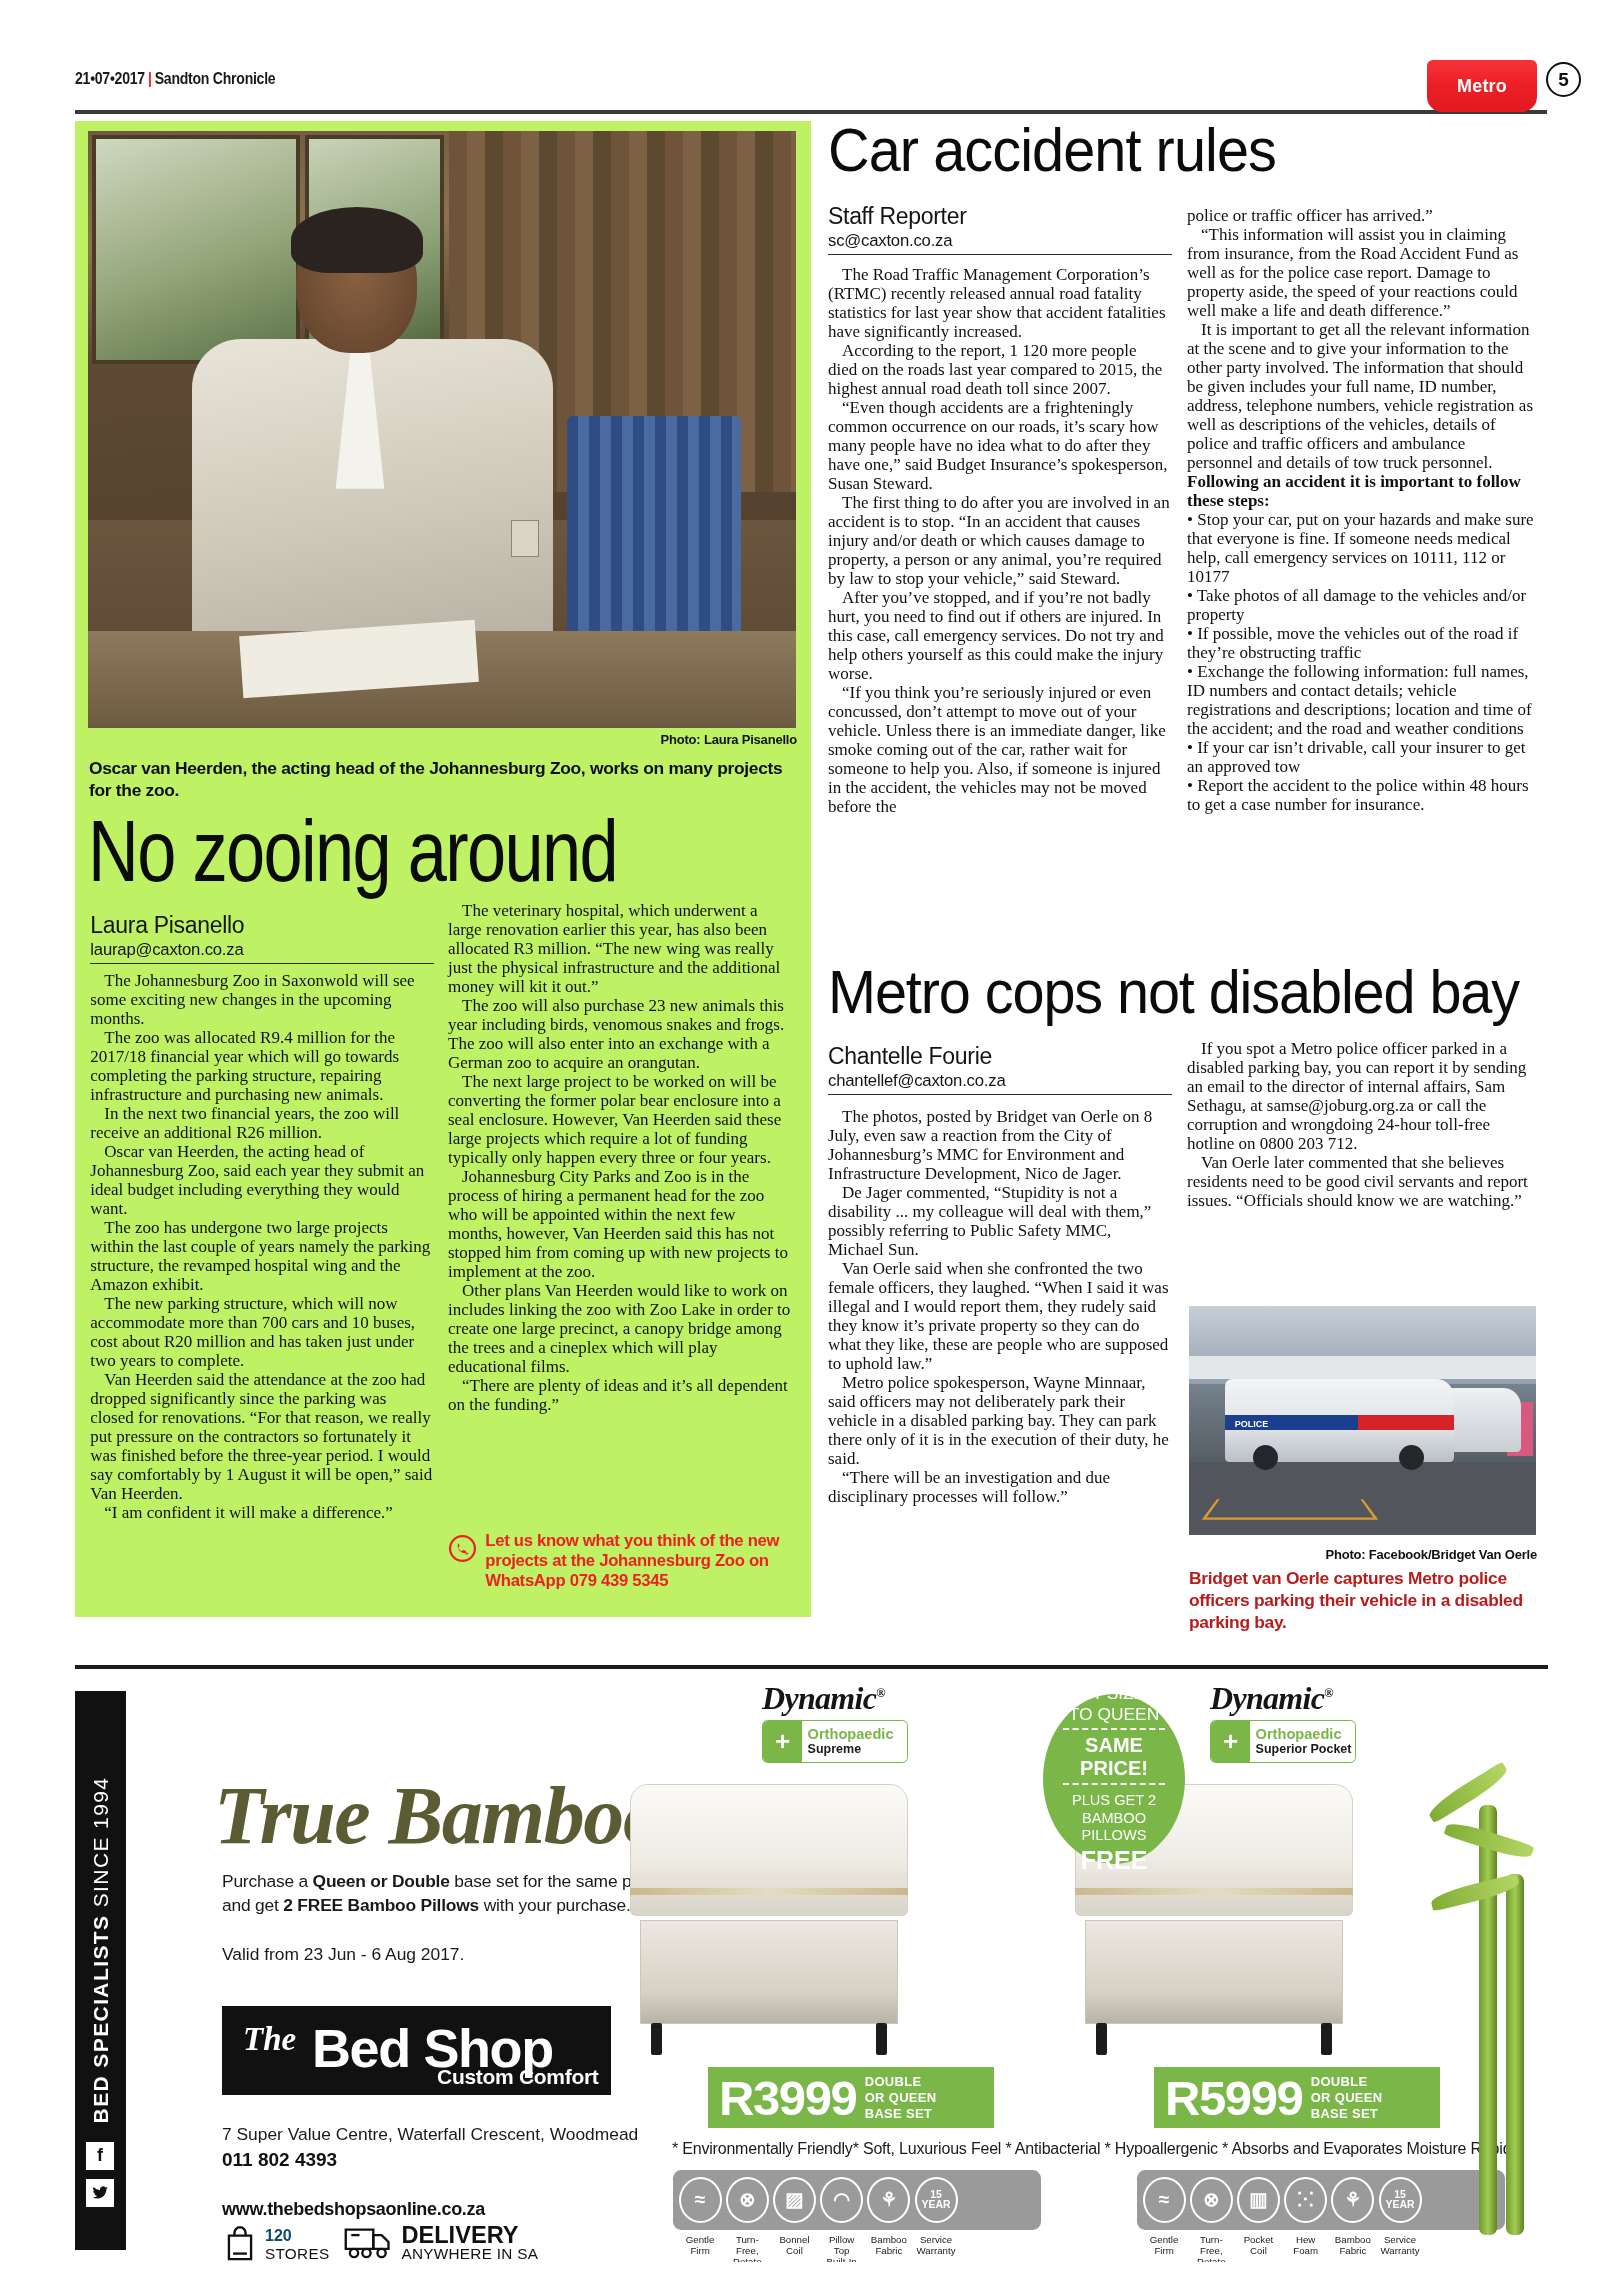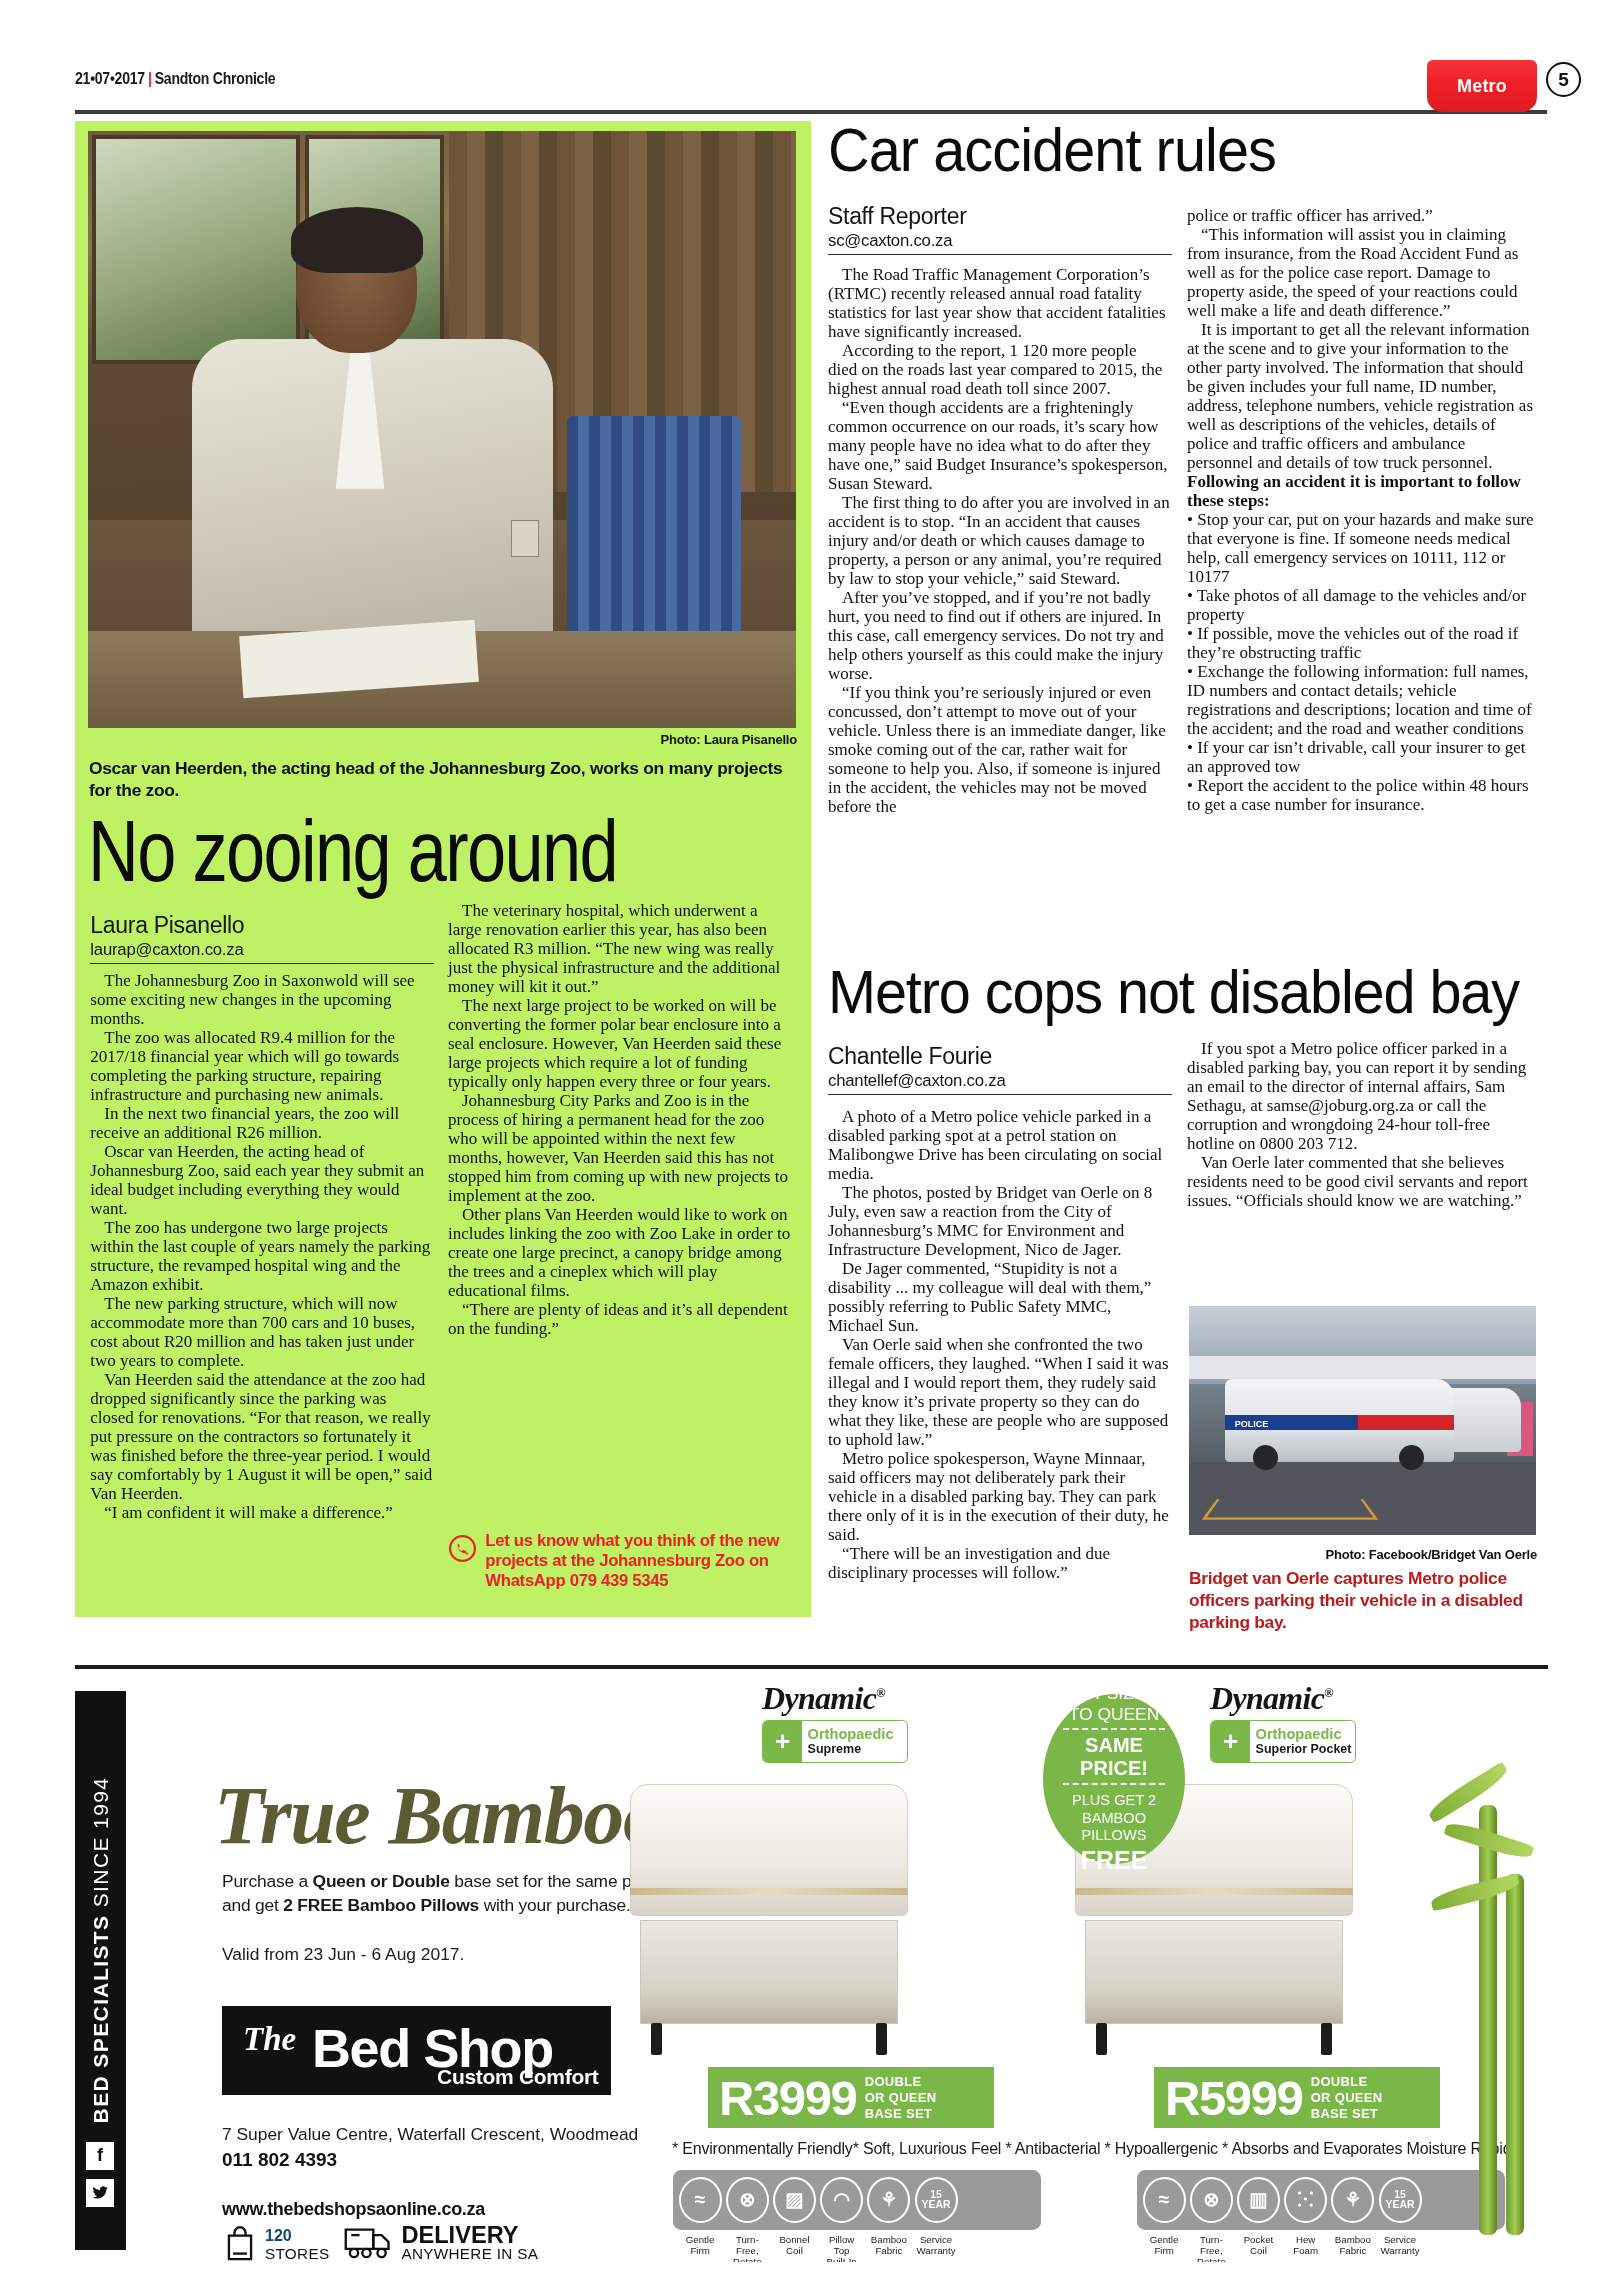--- a/index.html
+++ b/index.html
@@ -476,20 +476,21 @@
       <p>The zoo was allocated R9.4 million for the 2017/18 financial year which will go towards completing the parking structure, repairing infrastructure and purchasing new animals.</p>
       <p>In the next two financial years, the zoo will receive an additional R26 million.</p>
       <p>Oscar van Heerden, the acting head of Johannesburg Zoo, said each year they submit an ideal budget including everything they would want.</p>
       <p>The zoo has undergone two large projects within the last couple of years namely the parking structure, the revamped hospital wing and the Amazon exhibit.</p>
       <p>The new parking structure, which will now accommodate more than 700 cars and 10 buses, cost about R20 million and has taken just under two years to complete.</p>
       <p>Van Heerden said the attendance at the zoo had dropped significantly since the parking was closed for renovations. “For that reason, we really put pressure on the contractors so fortunately it was finished before the three-year period. I would say comfortably by 1 August it will be open,” said Van Heerden.</p>
       <p>“I am confident it will make a difference.”</p>
     </div>
   <div class="zoo-col zoo-col-2">
       <p>The veterinary hospital, which underwent a large renovation earlier this year, has also been allocated R3 million. “The new wing was really just the physical infrastructure and the additional money will kit it out.”</p>
+      <p>The zoo will also purchase 23 new animals this year including birds, venomous snakes and frogs. The zoo will also enter into an exchange with a German zoo to acquire an orangutan.</p>
       <p>The next large project to be worked on will be converting the former polar bear enclosure into a seal enclosure. However, Van Heerden said these large projects which require a lot of funding typically only happen every three or four years.</p>
       <p>Johannesburg City Parks and Zoo is in the process of hiring a permanent head for the zoo who will be appointed within the next few months, however, Van Heerden said this has not stopped him from coming up with new projects to implement at the zoo.</p>
       <p>Other plans Van Heerden would like to work on includes linking the zoo with Zoo Lake in order to create one large precinct, a canopy bridge among the trees and a cineplex which will play educational films.</p>
       <p>“There are plenty of ideas and it’s all dependent on the funding.”</p>
     </div>
 
   <div class="whatsapp-box">
     <span class="wa-icon">
       <svg width="29" height="29" viewBox="0 0 42 42">
         <circle cx="21" cy="21" r="18" fill="none" stroke="#ee2026" stroke-width="3.2"></circle>
@@ -532,21 +533,20 @@
     </div>
 </div>
 
 <div class="metro-headline headline-sans">Metro cops not disabled bay</div>
 <div class="byline-block byline3">
   <div class="byline-name">Chantelle Fourie</div>
   <div class="byline-mail">chantellef@caxton.co.za</div>
   <div class="byline-rule"></div>
 </div>
 <div class="body-col metro-col-1">
-    <p>A photo of a Metro police vehicle parked in a disabled parking spot at a petrol station on Malibongwe Drive has been circulating on social media.</p>
     <p>The photos, posted by Bridget van Oerle on 8 July, even saw a reaction from the City of Johannesburg’s MMC for Environment and Infrastructure Development, Nico de Jager.</p>
     <p>De Jager commented, “Stupidity is not a disability ... my colleague will deal with them,” possibly referring to Public Safety MMC, Michael Sun.</p>
     <p>Van Oerle said when she confronted the two female officers, they laughed. “When I said it was illegal and I would report them, they rudely said they know it’s private property so they can do what they like, these are people who are supposed to uphold law.”</p>
     <p>Metro police spokesperson, Wayne Minnaar, said officers may not deliberately park their vehicle in a disabled parking bay. They can park there only of it is in the execution of their duty, he said.</p>
     <p>“There will be an investigation and due disciplinary processes will follow.”</p>
   </div>
 <div class="body-col metro-col-2">
     <p>If you spot a Metro police officer parked in a disabled parking bay, you can report it by sending an email to the director of internal affairs, Sam Sethagu, at samse@joburg.org.za or call the corruption and wrongdoing 24-hour toll-free hotline on 0800 203 712.</p>
     <p>Van Oerle later commented that she believes residents need to be good civil servants and report issues. “Officials should know we are watching.”</p>
   </div>

